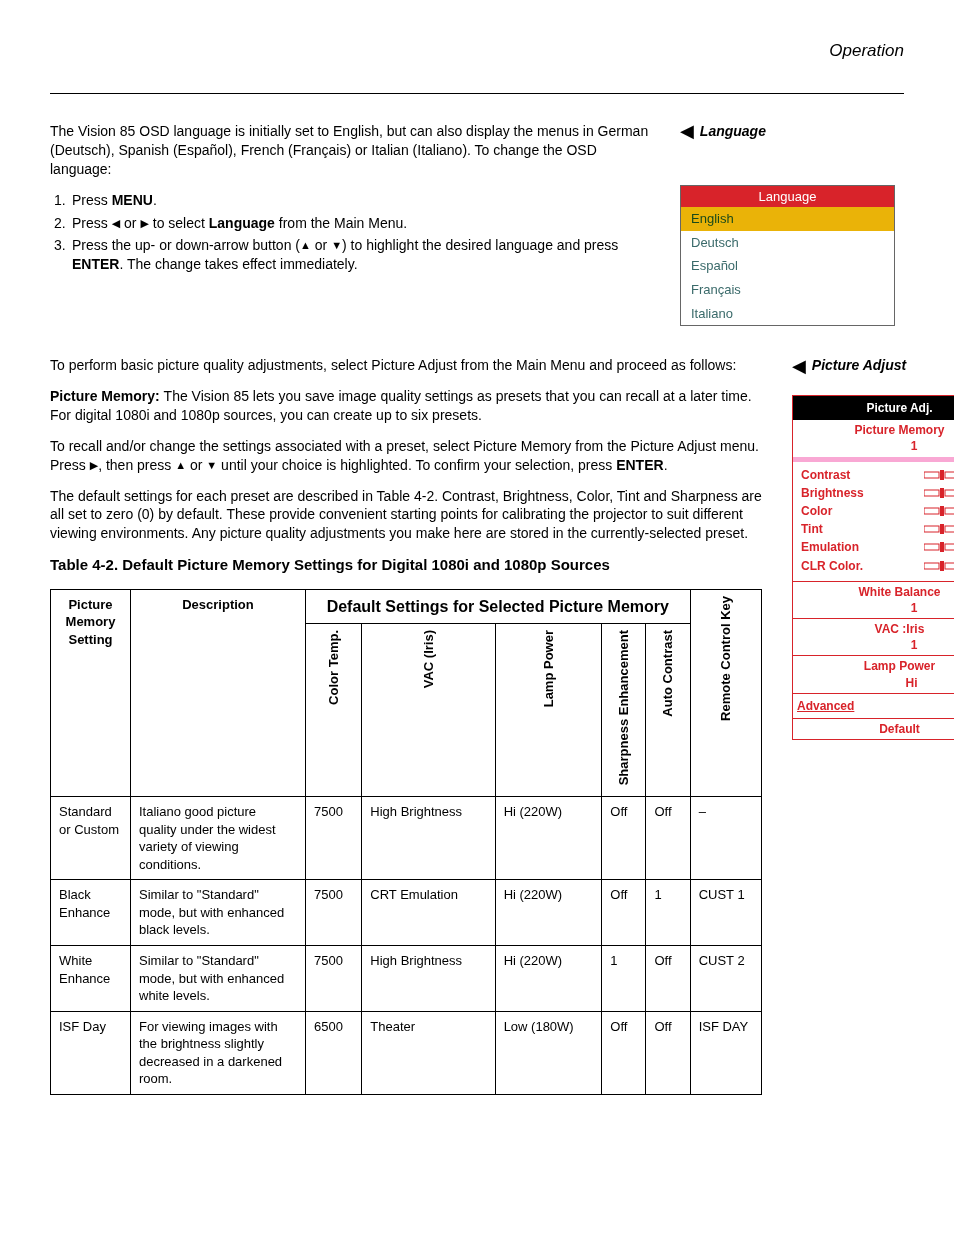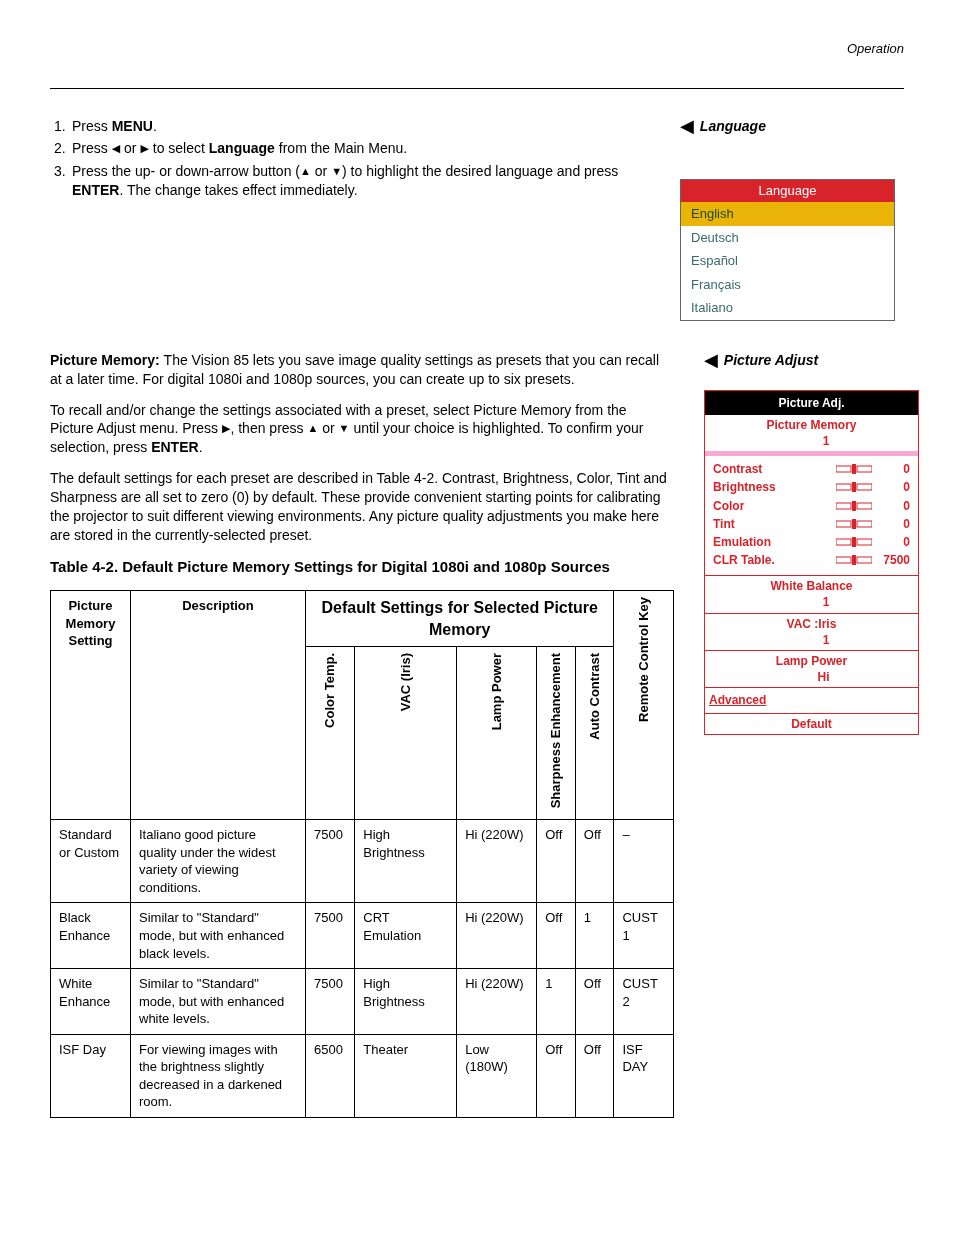--- a/index.html
+++ b/index.html
@@ -5,21 +5,21 @@
   * { box-sizing: border-box; margin: 0; padding: 0; }
   body {
     font-family: "Myriad Pro", "Segoe UI", Arial, sans-serif;
     font-size: 14px;
     color: #000;
     background: #fff;
     width: 954px;
     padding: 40px 50px 30px 50px;
     line-height: 1.35;
   }
-  .page-header { text-align: right; font-style: italic; font-size: 13px; margin-bottom: 30px; }
+  .page-header { text-align: right; font-style: italic; font-size: 17px; margin-bottom: 30px; }
   .hr { border: none; border-top: 1px solid #000; margin-bottom: 28px; }
   .two-col { display: flex; gap: 30px; margin-bottom: 20px;}
   .left { flex: 0 0 600px; }
   .right { flex: 1; }
   .para { margin-bottom: 12px; }
   .list { margin-bottom: 14px; padding-left: 4px;}
   .list-item { margin-bottom: 4px; display:flex; }
   .list-num { width: 18px; flex-shrink:0;}
   .list-body { flex:1; }
   .b { font-weight: bold; }
@@ -44,36 +44,37 @@
   .pa-adv {text-align:left; text-decoration:underline; color:#d8232a; font-weight:bold; padding:4px; border-top:1px solid #d8232a;}
   .slider-ico { width:40px; display:flex; justify-content:center;}
   .slider-ico svg{display:block;}
   .pa-group{padding:4px 8px 6px 8px; border-top:5px solid #f9a8d4;}
   .pa-group-row{display:flex; align-items:center; color:#d8232a; font-weight:bold; padding:1px 0;}
   .pa-group-row .pa-name{flex:1;}
   .pa-group-row .pa-val{width:36px; text-align:right;}
 
   
   .table-title{font-weight:bold; font-size:15px; margin:8px 0 14px 0; line-height:1.3;}
-  table.data { border-collapse:collapse; width:624px; font-size:13px;}
+  table.data { border-collapse:collapse; width:712px; font-size:13px;}
   table.data th, table.data td { border:1px solid #000; padding:6px 8px; vertical-align:top; text-align:left;}
   table.data th { font-weight:bold; text-align:center;}
   th.vert { height:120px; min-width:36px; padding:4px 2px;}
   th.vert .vtxt{ writing-mode: vertical-rl; transform: rotate(180deg); white-space:nowrap; font-weight:bold; display:inline-block;}
   td.c, th.c{text-align:center;}
   th.group-head{font-size:16px;}
 </style>
 </head>
 <body>
 
 <div class="page-header">Operation</div>
 <hr class="hr">
 
 <div class="two-col">
   <div class="left">
+    <p class="para">The Vision 85 OSD language is initially set to English, but can also display the menus in German (Deutsch), Spanish (Español), French (Français) or Italian (Italiano). To change the OSD language:</p>
     <div class="list">
       <div class="list-item">
         <span class="list-num">1.</span>
         <span class="list-body">
           <span>Press </span><span class="b">MENU</span><span>.</span>
         </span>
       </div>
       <div class="list-item">
         <span class="list-num">2.</span>
         <span class="list-body">
@@ -100,20 +101,21 @@
       <div class="mm-row">Deutsch</div>
       <div class="mm-row">Español</div>
       <div class="mm-row">Français</div>
       <div class="mm-row">Italiano</div>
     </div>
   </div>
 </div>
 
 <div class="two-col" style="margin-top:4px;">
   <div class="left">
+    <p class="para">To perform basic picture quality adjustments, select Picture Adjust from the Main Menu and proceed as follows:</p>
     <p class="para">
       <span class="b">Picture Memory: </span><span>The Vision 85 lets you save image quality settings as presets that you can recall at a later time. For digital 1080i and 1080p sources, you can create up to six presets.</span>
     </p>
     <p class="para">
       <span>To recall and/or change the settings associated with a preset, select Picture Memory from the Picture Adjust menu. Press </span><span class="tri">▶</span><span>, then press </span><span class="tri">▲</span><span> or </span><span class="tri">▼</span><span> until your choice is highlighted. To confirm your selection, press </span><span class="b">ENTER</span><span>.</span>
     </p>
     <p class="para">The default settings for each preset are described in Table 4-2. Contrast, Brightness, Color, Tint and Sharpness are all set to zero (0) by default. These provide convenient starting points for calibrating the projector to suit different viewing environments. Any picture quality adjustments you make here are stored in the currently-selected preset.</p>
     <div class="table-title">Table 4-2. Default Picture Memory Settings for Digital 1080i and 1080p Sources</div>
 
     <table class="data">
@@ -239,21 +241,21 @@
             <span class="slider-ico">
               <svg width="36" height="10">
                 <rect x="0" y="2" width="15" height="6" fill="none" stroke="#d8232a"></rect>
                 <rect x="16" y="0" width="4" height="10" fill="#d8232a"></rect>
                 <rect x="21" y="2" width="15" height="6" fill="none" stroke="#d8232a"></rect>
               </svg>
             </span>
             <span class="pa-val">0</span>
           </div>
         <div class="pa-group-row">
-            <span class="pa-name">CLR Table.</span>
+            <span class="pa-name">CLR Color.</span>
             <span class="slider-ico">
               <svg width="36" height="10">
                 <rect x="0" y="2" width="15" height="6" fill="none" stroke="#d8232a"></rect>
                 <rect x="16" y="0" width="4" height="10" fill="#d8232a"></rect>
                 <rect x="21" y="2" width="15" height="6" fill="none" stroke="#d8232a"></rect>
               </svg>
             </span>
             <span class="pa-val">7500</span>
           </div>
       </div>

